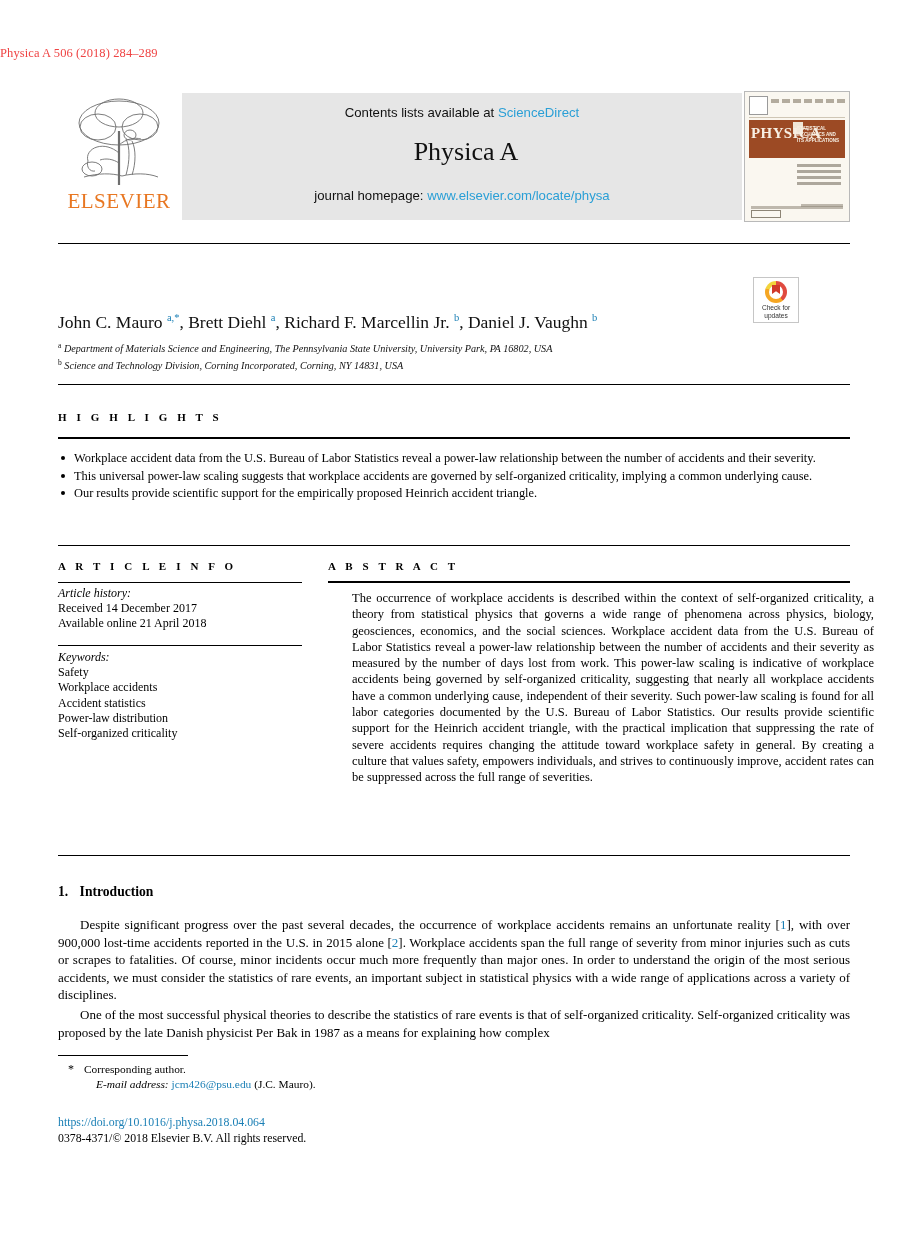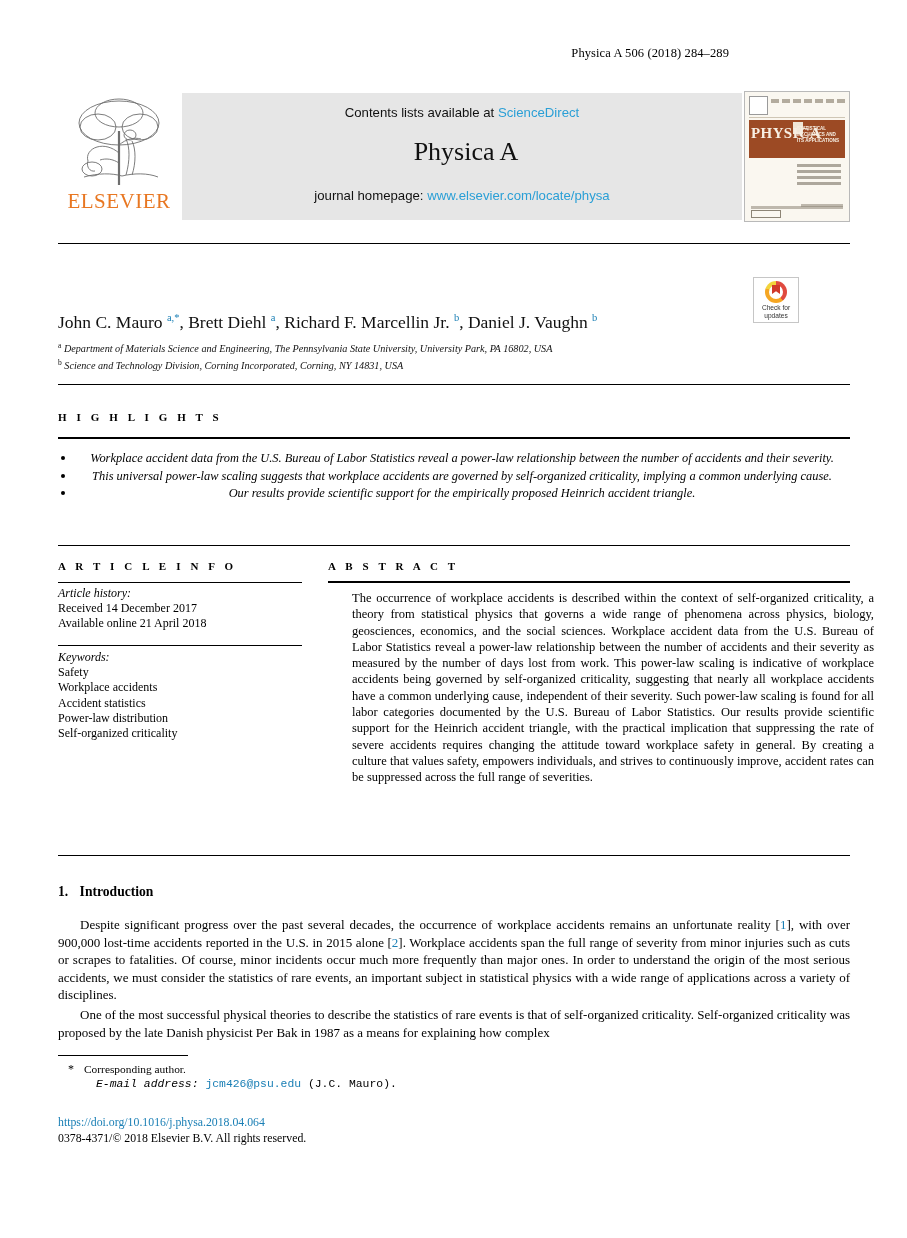--- a/index.html
+++ b/index.html
@@ -19,23 +19,23 @@
     overflow: hidden;
     box-sizing: border-box;
   }
 
   
   .running-head {
     position: absolute;
     top: 46px;
     left: 0;
     width: 729px;
-    text-align: right;
+    text-align: left;
     font-size: 12.5px;
-    color: #000000;
+    color: #ef4444;
     font-family: "Liberation Serif", serif;
     letter-spacing: 0.1px;
   }
 
   
   .masthead {
     position: absolute;
     top: 93px;
     left: 58px;
     width: 792px;
@@ -315,22 +315,21 @@
     width: 792px;
     font-family: "Liberation Serif", serif;
     font-size: 12.4px;
     line-height: 16.6px;
     color: #000;
   }
   .hl-item {
     position: relative;
     padding-left: 16px;
     margin-bottom: 1px;
-    text-align: center;
-    font-style: italic;
+    text-align: left;
   }
   .hl-bullet {
     position: absolute;
     left: 3px;
     top: 6px;
     width: 4px;
     height: 4px;
     background: #000;
     border-radius: 50%;
   }
@@ -433,21 +432,20 @@
     top: 0px;
     font-size: 12px;
   }
   .fn-l1 {
     position: relative;
     padding-left: 26px;
   }
   .fn-l2 {
     position: relative;
     padding-left: 38px;
-    font-family: Liberation Mono, monospace;
   }
   .fn-email-label {
     font-style: italic;
   }
   .fn-email {
     color: #1a7fb5;
   }
   .doi-block {
     position: absolute;
     left: 58px;

